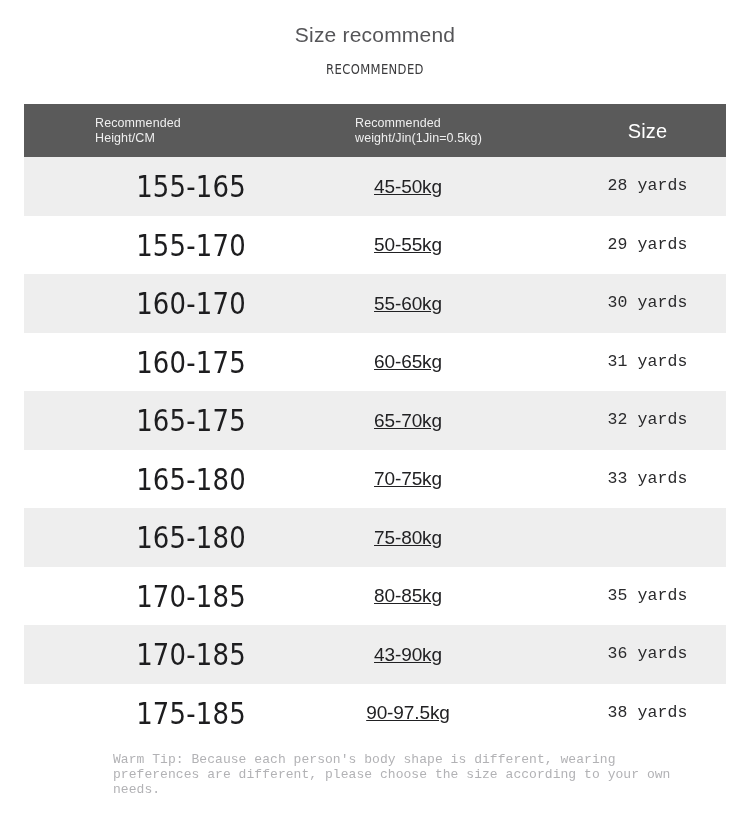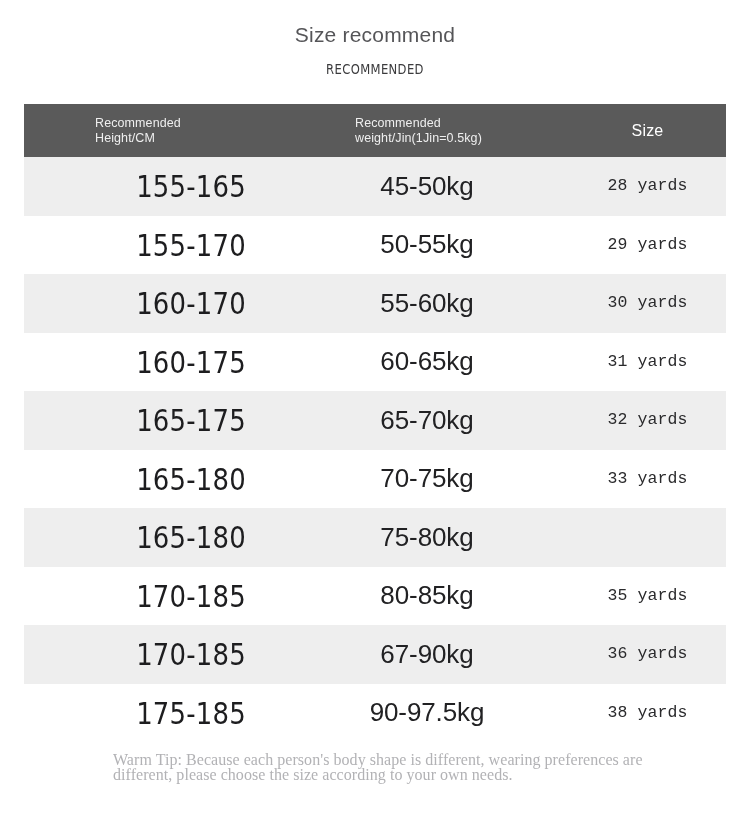--- a/index.html
+++ b/index.html
@@ -87,21 +87,21 @@
     justify-content: center;
   }
   .th-lines {
     font-size: 12.5px;
     line-height: 14.5px;
     color: #efefef;
     font-weight: 400;
     letter-spacing: 0.1px;
   }
   .th-size-label {
-    font-size: 16px;
+    font-size: 20px;
     line-height: 24px;
     color: #ffffff;
     font-weight: 400;
     letter-spacing: 0.2px;
   }
 
   .tbody {
     position: relative;
   }
   .row {
@@ -127,48 +127,49 @@
     font-family: "DejaVu Sans Condensed", "Liberation Sans Narrow", "Liberation Sans", sans-serif;
     font-size: 31px;
     line-height: 34px;
     color: #1d1d1f;
     font-weight: 400;
     letter-spacing: 0.2px;
     transform: scaleX(0.93);
     transform-origin: center center;
   }
   .cell-weight {
-    left: 293px;
+    left: 274px;
     width: 220px;
     font-family: "Liberation Sans", sans-serif;
-    font-size: 26px;
+    font-size: 19px;
     line-height: 27px;
     color: #212123;
     font-weight: 400;
     letter-spacing: -0.1px;
+    text-decoration: underline;
   }
   .cell-size {
     left: 545px;
     width: 157px;
     font-family: Liberation Mono, monospace;
     font-size: 16.5px;
     line-height: 20px;
     color: #2a2a2c;
     font-weight: 400;
     letter-spacing: 0.1px;
   }
 
   
   .warm-tip {
     position: absolute;
     left: 113px;
     top: 752px;
     width: 592px;
-    font-family: Liberation Serif, serif;
-    font-size: 16px;
+    font-family: Liberation Mono, monospace;
+    font-size: 13px;
     line-height: 15px;
     color: #b2b2b5;
     letter-spacing: 0.05px;
     font-weight: 400;
   }
 </style>
 </head>
 <body>
 
 <div class="page">
@@ -240,21 +241,21 @@
       </div>
 
       <div class="row">
         <div class="cell cell-height">170-185</div>
         <div class="cell cell-weight">80-85kg</div>
         <div class="cell cell-size">35 yards</div>
       </div>
 
       <div class="row alt">
         <div class="cell cell-height">170-185</div>
-        <div class="cell cell-weight">67-90kg</div>
+        <div class="cell cell-weight">43-90kg</div>
         <div class="cell cell-size">36 yards</div>
       </div>
 
       <div class="row">
         <div class="cell cell-height">175-185</div>
         <div class="cell cell-weight">90-97.5kg</div>
         <div class="cell cell-size">38 yards</div>
       </div>
 
     </div>

